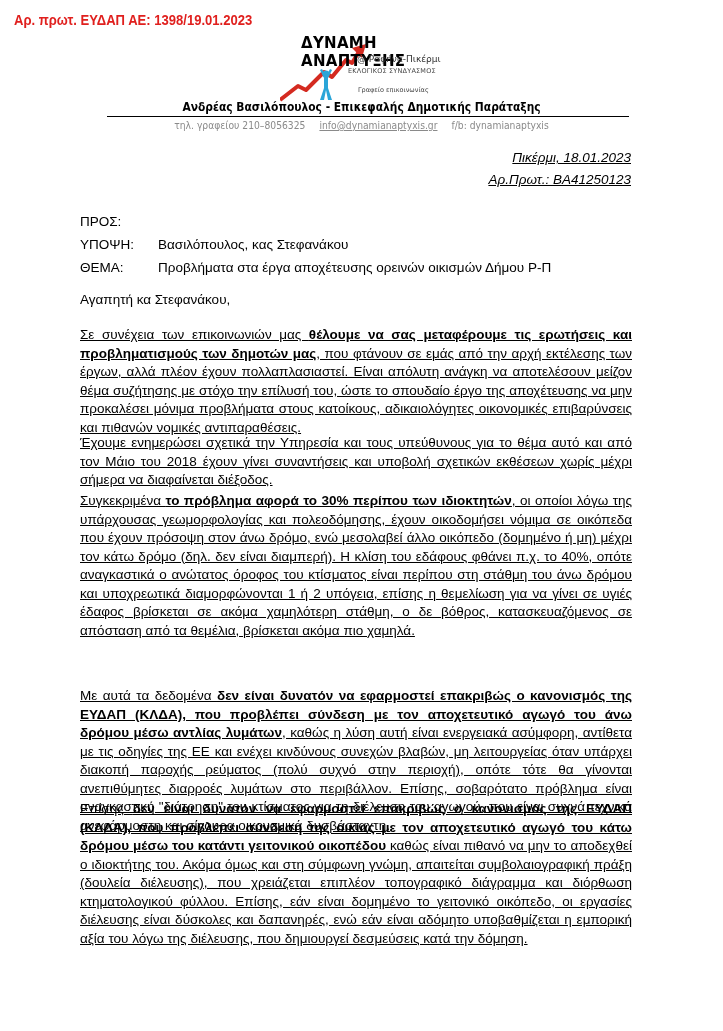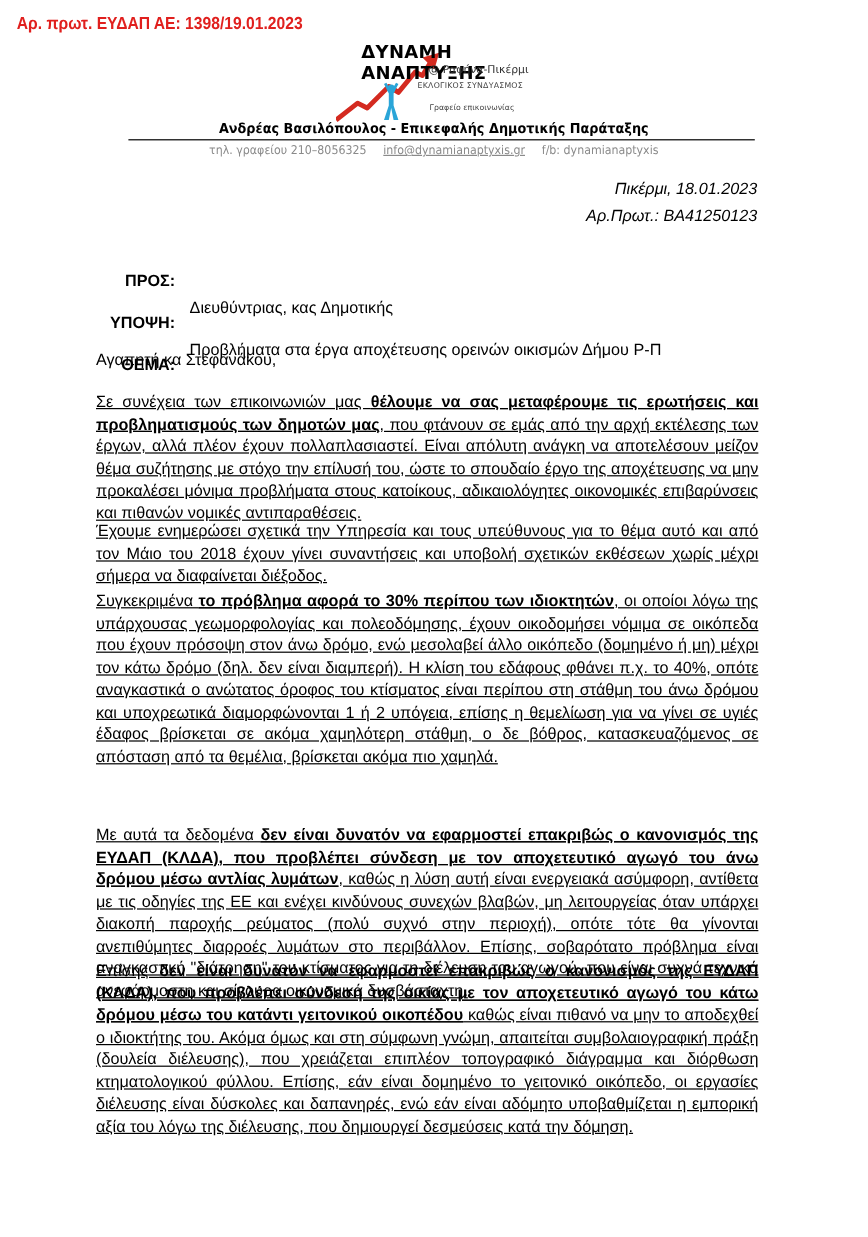--- a/index.html
+++ b/index.html
@@ -32,26 +32,26 @@
   .contact {
     position: absolute; left: 0; width: 723px; top: 120px; text-align: center;
     font-size: 10px; color: #8a8a8a; font-family: "DejaVu Sans", sans-serif;
     transform: scaleX(0.92);
   }
   .contact a { color: #8a8a8a; text-decoration: underline; }
   .contact span { margin: 0 6px; }
 
   .place-date {
     position: absolute; right: 92px; top: 147px; font-style: italic; font-size: 13.5px;
-    text-align: right; line-height: 22px;
+    text-align: right; line-height: 22px; text-decoration: underline;
   }
 
   .meta { position: absolute; left: 80px; top: 210px; font-size: 13.5px; line-height: 23px; }
   .meta-row { display: flex; }
-  .meta-label { width: 66px; text-align: right; font-weight: bold; padding-right: 12px; margin-top: 12px; }
+  .meta-label { width: 66px; font-weight: normal; padding-right: 12px; }
   .meta-value.bold { font-weight: bold; }
 
   .greeting { position: absolute; left: 80px; top: 292px; font-size: 13.5px; }
 
   .body { position: absolute; left: 80px; width: 552px; font-size: 13.5px; line-height: 18.5px; text-align: justify; }
   .body p { margin: 0; text-decoration: underline; }
   .body u b, .body b u { font-weight: bold; }
   .p1 { top: 326px; }
   .p2 { top: 434px; }
   .p3 { top: 492px; }
@@ -90,21 +90,21 @@
   <div>Πικέρμι, 18.01.2023</div>
   <div>Αρ.Πρωτ.: ΒΑ41250123</div>
 </div>
 
 <div class="meta">
   <div class="meta-row">
     <div class="meta-label">ΠΡΟΣ:</div>
   </div>
   <div class="meta-row">
     <div class="meta-label">ΥΠΟΨΗ:</div>
-    <div class="meta-value">Διευθύντριας, κας Δημοτικής</div>
+    <div class="meta-value">Βασιλόπουλος, κας Στεφανάκου</div>
   </div>
   <div class="meta-row">
     <div class="meta-label">ΘΕΜΑ:</div>
     <div class="meta-value">Προβλήματα στα έργα αποχέτευσης ορεινών οικισμών Δήμου Ρ-Π</div>
   </div>
 </div>
 
 <div class="greeting">Αγαπητή κα Στεφανάκου,</div>
 
 <div class="body p1">

